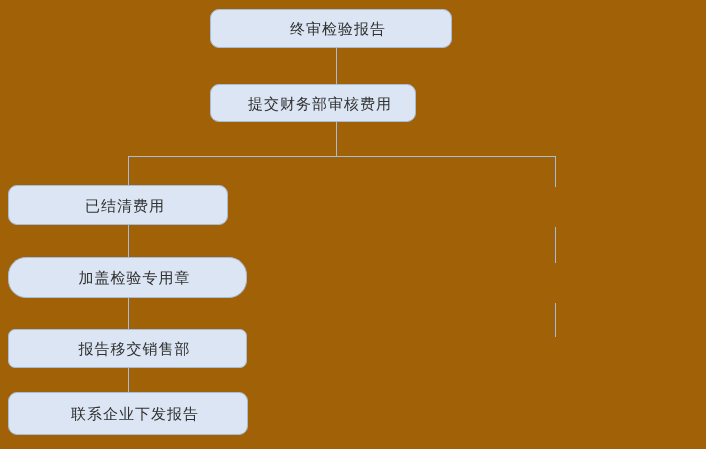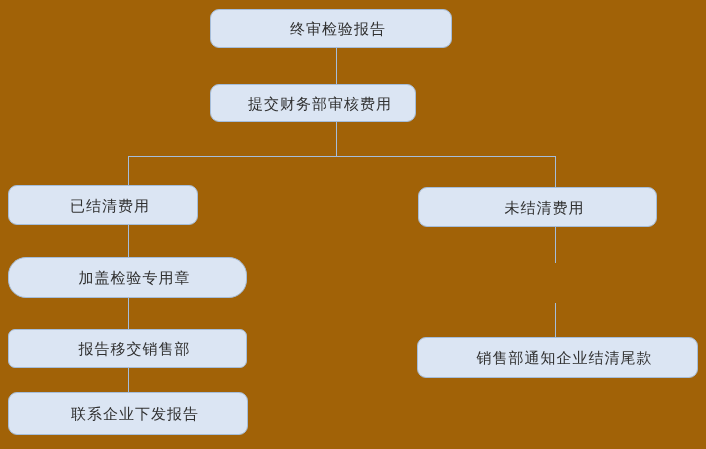--- a/index.html
+++ b/index.html
@@ -31,21 +31,21 @@
     letter-spacing: 1px;
     white-space: nowrap;
   }
   .line {
     position: absolute;
     background: #a5bdda;
   }
   
   .n1 { left: 210px; top: 9px;   width: 242px; height: 39px; }
   .n2 { left: 210px; top: 84px;  width: 206px; height: 38px; }
-  .n3 { left: 8px;   top: 185px; width: 190px; height: 40px; }
+  .n3 { left: 8px;   top: 185px; width: 220px; height: 40px; }
   .n4 { left: 418px; top: 187px; width: 239px; height: 40px; }
   .n5 { left: 8px;   top: 257px; width: 239px; height: 41px; border-radius: 18px; }
   .n6 { left: 418px; top: 263px; width: 240px; height: 40px; }
   .n7 { left: 8px;   top: 329px; width: 239px; height: 39px; border-radius: 7px; }
   .n8 { left: 417px; top: 337px; width: 281px; height: 41px; }
   .n9 { left: 8px;   top: 392px; width: 240px; height: 43px; text-align: right; }
   
   .c1 { left: 336px; top: 48px;  width: 1px;   height: 36px; }
   .c2 { left: 336px; top: 122px; width: 1px;   height: 35px; }
   .h1 { left: 128px; top: 156px; width: 428px; height: 1px;  }
@@ -72,24 +72,22 @@
   <div class="line c7"></div>
   <div class="line c8"></div>
   <div class="line c9"></div>
 
   <div class="node n1">终审检验报告</div>
 
   <div class="node n2">提交财务部审核费用</div>
 
   <div class="node n3">已结清费用</div>
 
-  <div class="node n4">未结清费用</div>
 
   <div class="node n5">加盖检验专用章</div>
 
 
   <div class="node n7">报告移交销售部</div>
 
-  <div class="node n8">销售部通知企业结清尾款</div>
 
   <div class="node n9">联系企业下发报告</div>
 
 </div>
 
 </body></html>

